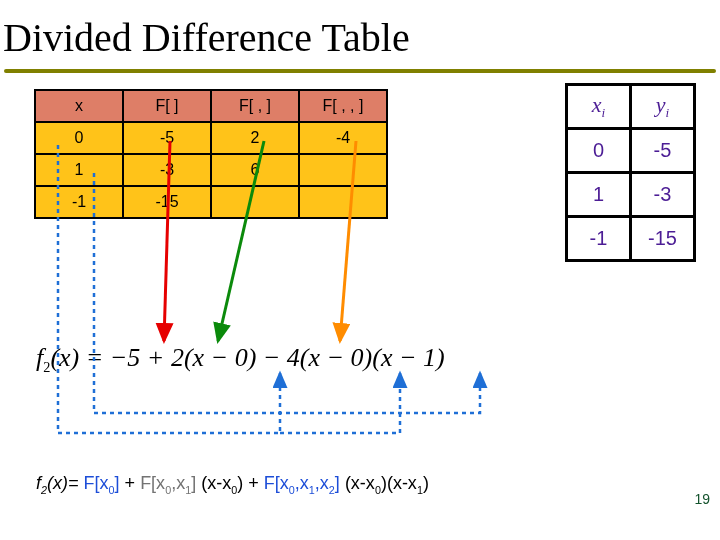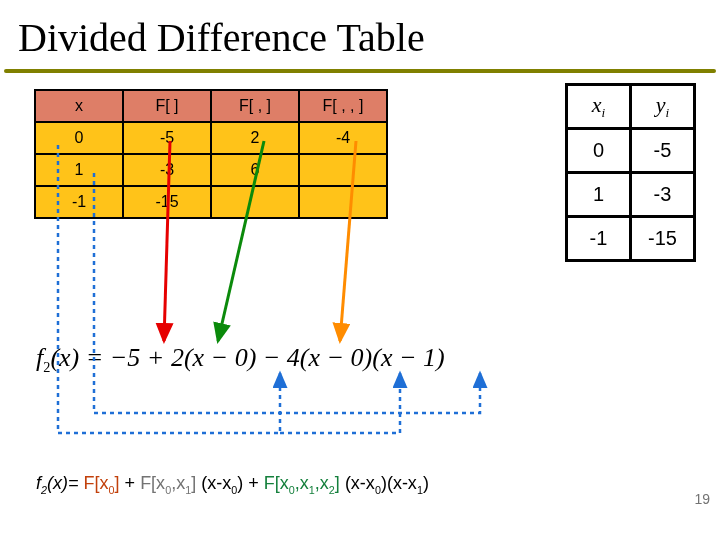--- a/index.html
+++ b/index.html
@@ -8,21 +8,21 @@
     width: 720px;
     height: 540px;
     background: #ffffff;
     font-family: "Times New Roman", serif;
     position: relative;
     overflow: hidden;
   }
   .title {
     font-size: 40px;
     color: #000;
-    padding: 14px 18px 6px 18px;
+    padding: 14px 18px 6px 3px;
     font-weight: normal;
   }
   .title-rule {
     height: 4px;
     background: #808000;
     margin: 2px 4px 0 4px;
     border-radius: 2px;
   }
   .content {
     position: relative;
@@ -54,21 +54,21 @@
     background: #ffc319;
   }
   
   .xy-table {
     position: absolute;
     right: 24px;
     top: 10px;
     border-collapse: collapse;
     font-family: Verdana, sans-serif;
     font-size: 20px;
-    color: #000000;
+    color: #4c1d95;
     padding-left: 8px;
   }
   .xy-table th, .xy-table td {
     border: 3px solid #000;
     text-align: center;
     width: 64px;
     height: 44px;
   }
   .xy-table thead th { font-style: italic; font-weight: normal; font-family: "Times New Roman", serif; font-size: 22px; }
   .xy-table sub { font-size: 0.6em; font-style: italic; }
@@ -85,32 +85,32 @@
   .formula sub { font-size: 0.55em; vertical-align: sub; font-style: normal; }
   
   .gen-formula {
     position: absolute;
     left: 36px;
     top: 400px;
     font-family: Verdana, sans-serif;
     font-size: 18px;
   }
   .gen-formula .fx { font-style: italic; font-weight: normal; color:#000; }
-  .gen-formula .t0 { color: #c2410c; }
+  .gen-formula .t0 { color: #1d4ed8; }
   .gen-formula .t1 { color: #737373; }
-  .gen-formula .t2 { color: #15803d; }
+  .gen-formula .t2 { color: #1d4ed8; }
   .gen-formula .plain { color: #000; }
   .gen-formula sub { font-size: 0.6em; }
   .page-num {
     position: absolute;
     right: 10px;
     bottom: 6px;
     font-size: 14px;
     font-family: Verdana, sans-serif;
-    color: #737373;
+    color: #14532d;
     margin-top: 12px;
   }
   
   .arrows {
     position: absolute;
     left: 0; top: 0;
     width: 720px;
     height: 540px;
     pointer-events: none;
   }

